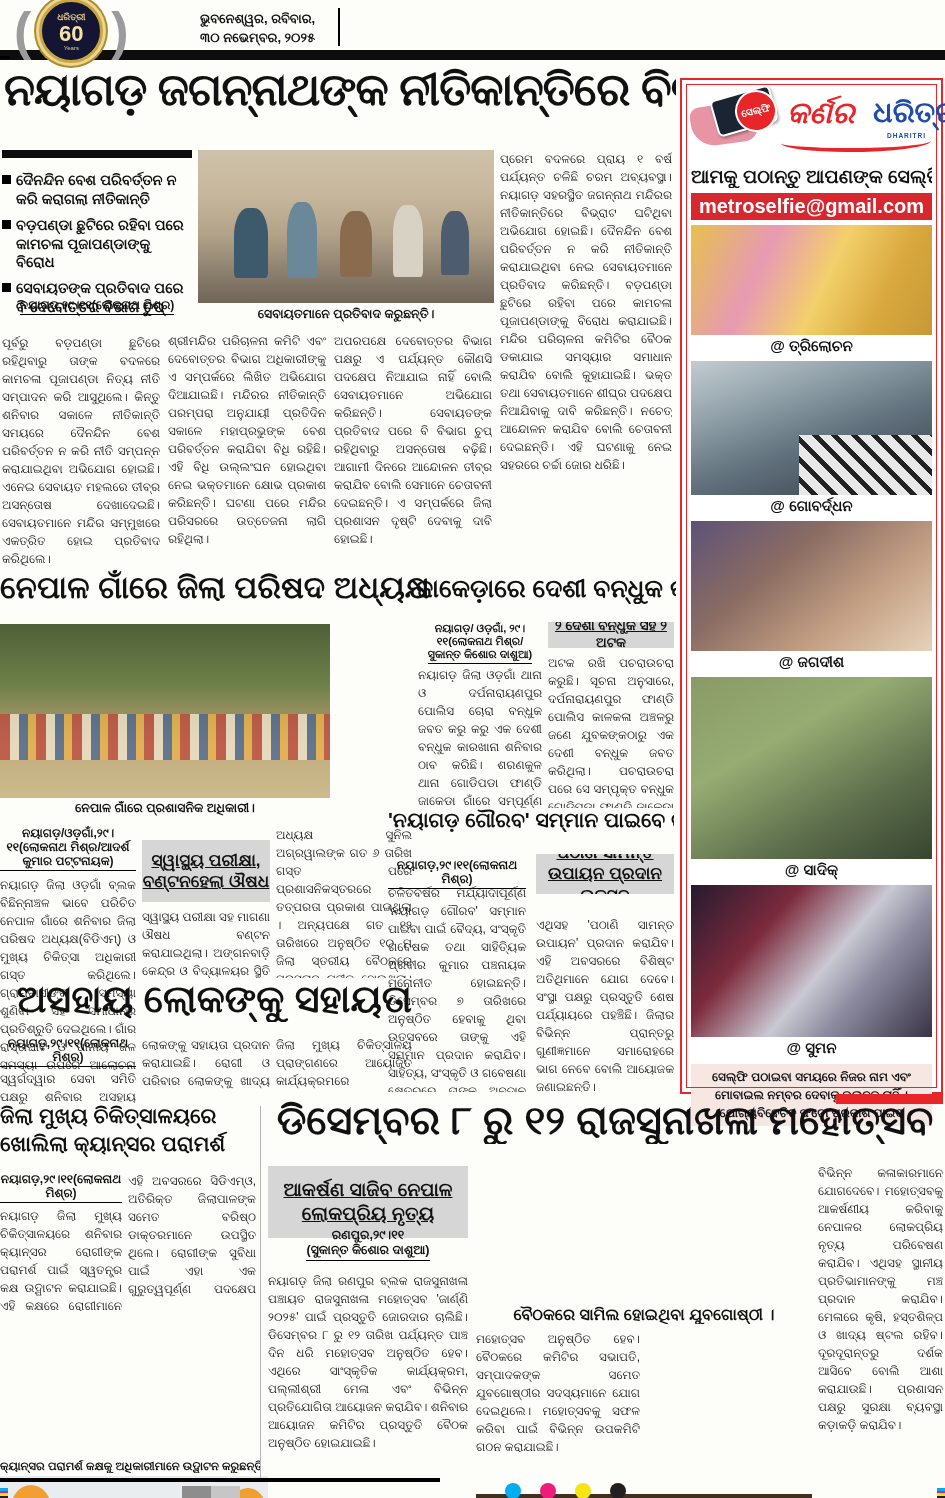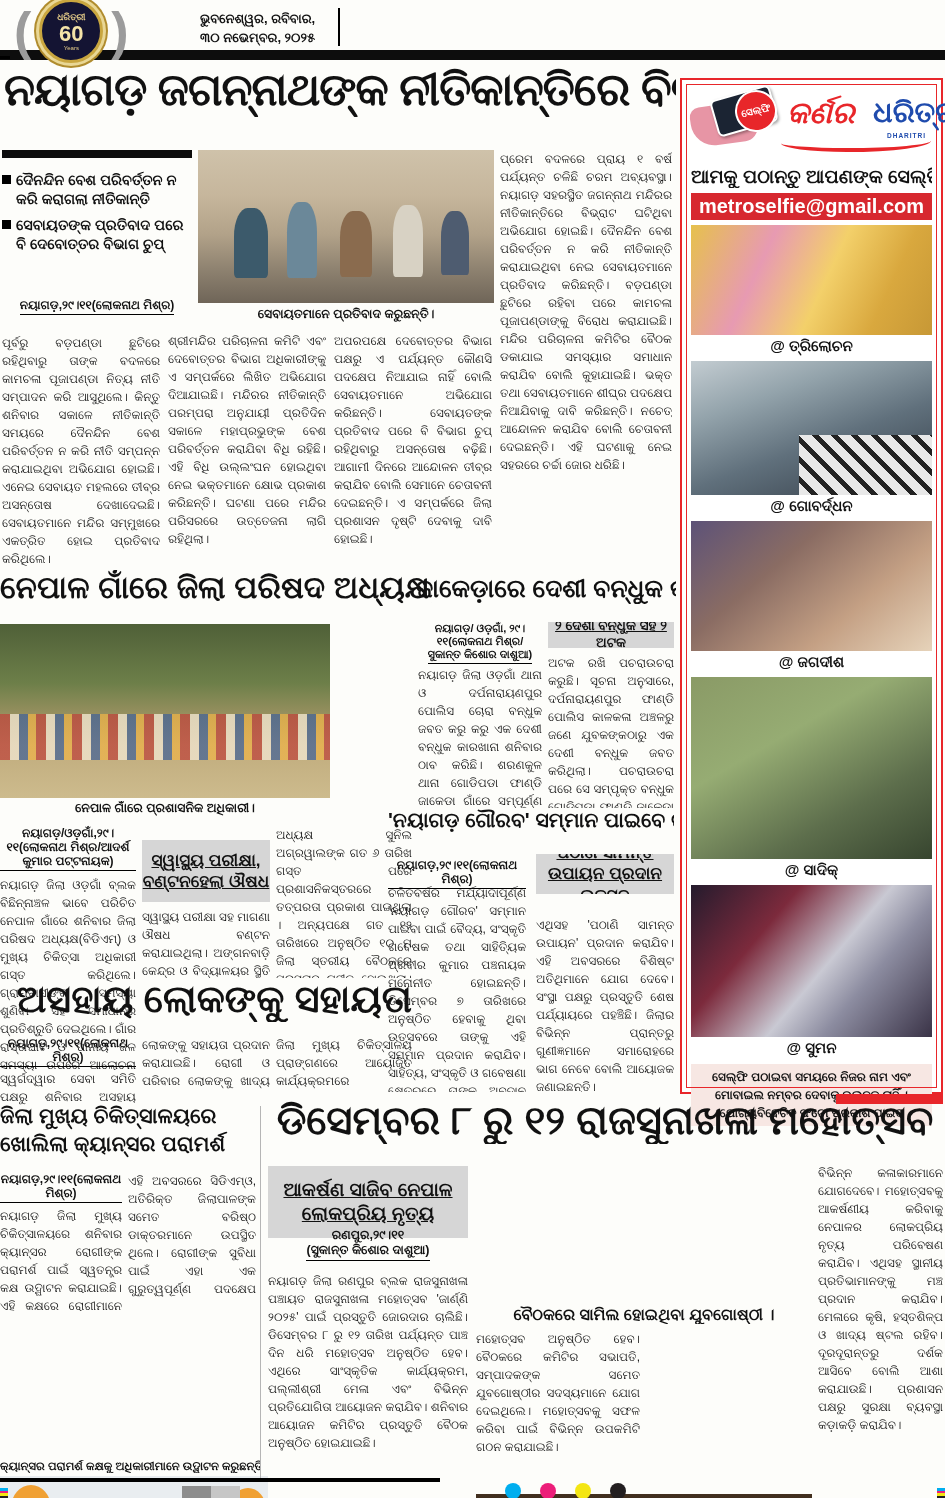--- a/index.html
+++ b/index.html
@@ -116,20 +116,24 @@
 
   <div class="abs nowrap" id="ma-headline">ନୟାଗଡ଼ ଜଗନ୍ନାଥଙ୍କ ନୀତିକାନ୍ତିରେ ବିଭ୍ରାଟ ଅଭିଯୋଗ</div>
 
   <div class="abs" id="ma-bullets">
     <div class="bullet-item">
       <span class="bullet-sq"></span>
       <span>ଦୈନନ୍ଦିନ ବେଶ ପରିବର୍ତ୍ତନ ନ କରି କରାଗଲା ନୀତିକାନ୍ତି</span>
     </div>
     <div class="bullet-item">
       <span class="bullet-sq"></span>
+      <span>ବଡ଼ପଣ୍ଡା ଛୁଟିରେ ରହିବା ପରେ କାମଚଳା ପୂଜାପଣ୍ଡାଙ୍କୁ ବିରୋଧ</span>
+    </div>
+    <div class="bullet-item">
+      <span class="bullet-sq"></span>
       <span>ସେବାୟତଙ୍କ ପ୍ରତିବାଦ ପରେ ବି ଦେବୋତ୍ତର ବିଭାଗ ଚୁପ୍</span>
     </div>
   </div>
   <div class="abs dateline" style="left:2px;top:298px;width:190px;">
     <span class="u">ନୟାଗଡ଼,୨୯।୧୧(ଲୋକନାଥ ମିଶ୍ର)</span>
   </div>
 
   <div class="abs photo" id="ma-photo">
     <div class="fig" style="left:12%;top:38%;width:34px;height:70px;background:#3c5a6b;"></div>
     <div class="fig" style="left:30%;top:34%;width:30px;height:76px;background:#6b8899;"></div>

